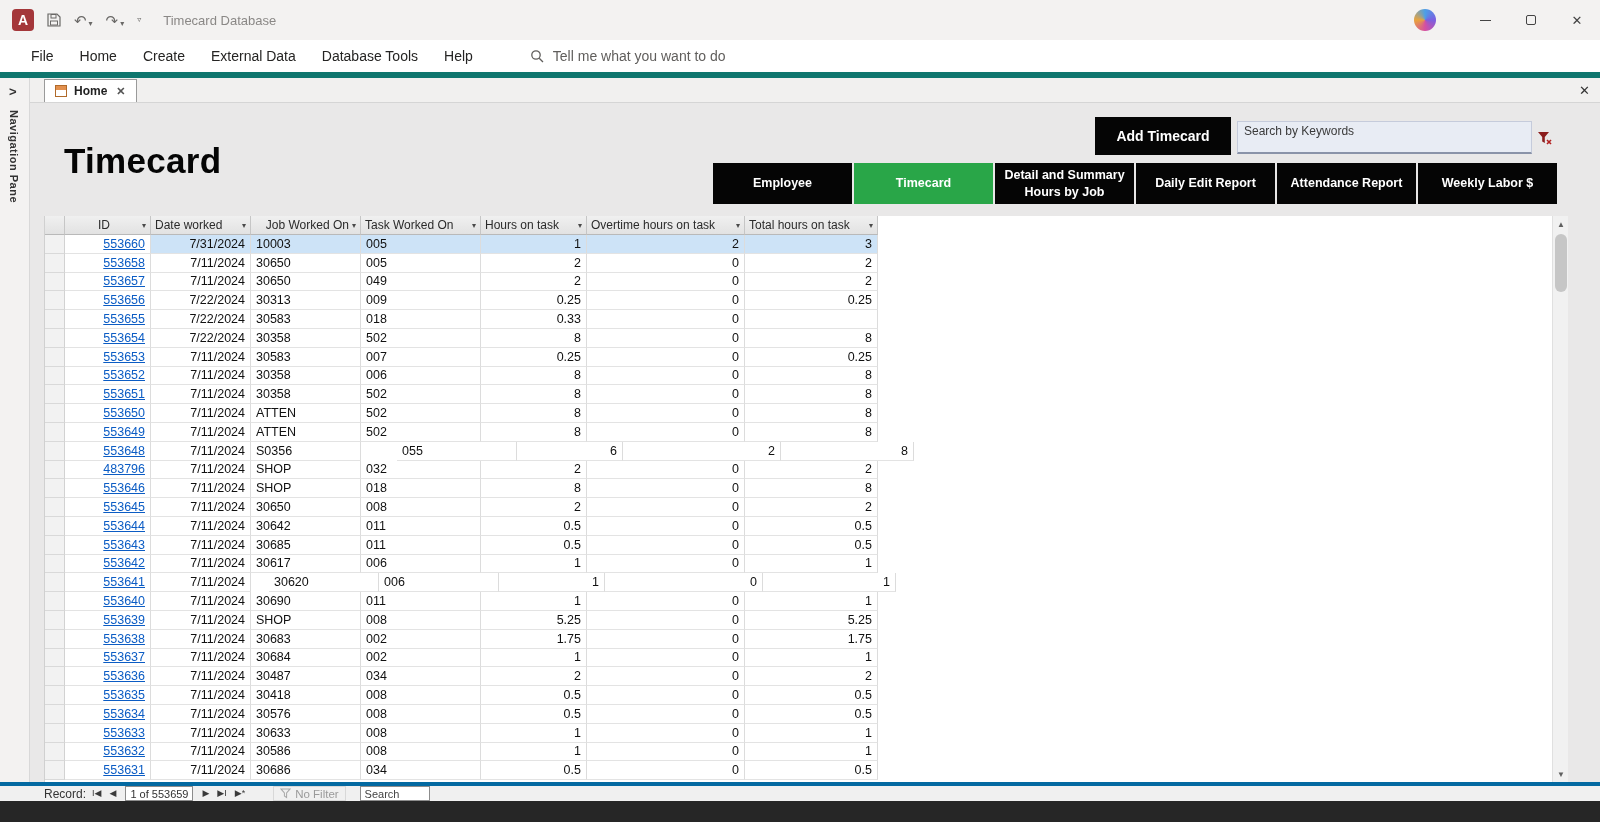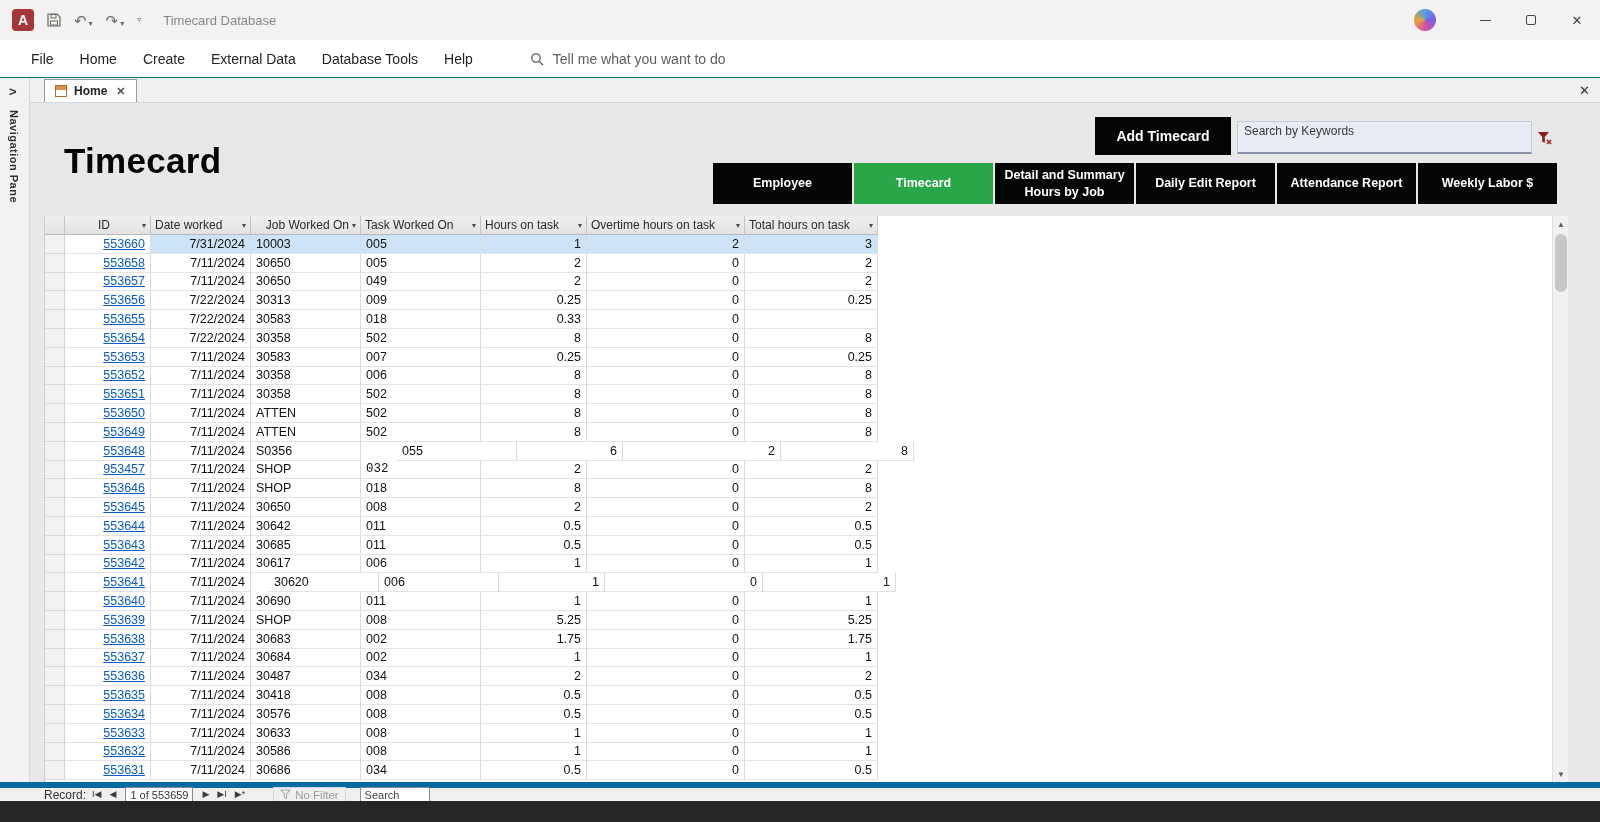--- a/index.html
+++ b/index.html
@@ -13,21 +13,21 @@
   .qat-icon{color:#6a6967;font-size:15px;display:flex;align-items:flex-end;gap:2px;line-height:1;}
   .qat-caret{font-size:8px;color:#6a6967;}
   .tb-title{margin-left:22px;font-size:13px;color:#8a8886;}
   .tb-right{margin-left:auto;display:flex;align-items:center;height:40px;}
   .copilot{width:22px;height:22px;border-radius:50%;background:conic-gradient(#4ba0e8,#7b5fe0,#d64fa0,#e8a33d,#4ba0e8);margin-right:26px;border:none;}
   .wbtn{width:46px;height:40px;display:flex;align-items:center;justify-content:center;color:#444;font-size:13px;}
   .min-glyph{display:inline-block;width:11px;height:1px;background:#444;}
   .max-glyph{display:inline-block;width:10px;height:10px;border:1px solid #444;border-radius:2px;}
 
   
-  .menubar{position:absolute;left:0;top:40px;width:1600px;height:38px;background:#ffffff;display:flex;align-items:center;border-bottom:1px solid #0f766e;}
+  .menubar{position:absolute;left:0;top:40px;width:1600px;height:38px;background:#ffffff;display:flex;align-items:center;border-bottom:6px solid #0f766e;}
   .menu-items{display:flex;align-items:center;padding-left:18px;}
   .menu-item{padding:0 13px;font-size:14px;color:#252423;cursor:default;white-space:nowrap;}
   .tellme{display:flex;align-items:center;margin-left:44px;color:#605e5c;font-size:14px;gap:9px;}
 
   
   .tabrow{position:absolute;left:30px;top:78px;width:1570px;height:25px;background:#f1f0ef;border-bottom:1px solid #d5d5d5;display:flex;align-items:flex-end;}
   .doc-tab{margin-left:14px;height:23px;background:#fff;border:1px solid #9a9a9a;border-bottom:none;display:flex;align-items:center;gap:7px;padding:0 10px;font-size:12px;font-weight:bold;color:#222;}
   .doc-tab-icon{width:12px;height:12px;border:1px solid #b06a2a;background:linear-gradient(#e2904e 0 4px,#fff 4px);position:relative;}
   .doc-tab-close{font-size:11px;color:#555;margin-left:2px;}
   .tabrow-close{margin-left:auto;margin-right:10px;align-self:center;font-size:13px;color:#333;}
@@ -66,21 +66,21 @@
   .idlink{color:#0b5cc4;text-decoration:underline;cursor:pointer;}
 
   
   .vscroll{position:absolute;left:1522px;top:113px;width:16px;height:566px;background:#f1f1f1;border-left:1px solid #e0e0e0;}
   .vs-up,.vs-down{position:absolute;left:0;width:16px;height:16px;display:flex;align-items:center;justify-content:center;font-size:8px;color:#606060;}
   .vs-up{top:0;}
   .vs-down{bottom:0;}
   .vs-thumb{position:absolute;left:2px;top:18px;width:12px;height:58px;background:#c6c6c6;border-radius:6px;}
 
   
-  .statusbar{position:absolute;left:0;top:782px;width:1600px;height:19px;background:#f0f0f0;border-top:6px solid #0369a1;display:flex;align-items:center;font-size:12px;color:#333;}
+  .statusbar{position:absolute;left:0;top:782px;width:1600px;height:19px;background:#f0f0f0;border-top:4px solid #0369a1;display:flex;align-items:center;font-size:12px;color:#333;}
   .sb-left{display:flex;align-items:center;margin-left:44px;gap:4px;}
   .rec-btn{font-size:9px;color:#3a3a3a;padding:0 2px;line-height:1;cursor:pointer;}
   .rec-box{width:68px;height:15px;background:#fff;border:1px solid #8c8c8c;font-size:11px;display:flex;align-items:center;padding-left:4px;margin:0 3px;}
   .nofilter{display:flex;align-items:center;gap:4px;color:#9a9a9a;margin-left:22px;border:1px solid #d8d8d8;padding:0 6px;height:15px;font-size:11.5px;}
   .sb-search{width:70px;height:15px;background:#fff;border:1px solid #8c8c8c;font-size:11px;padding:0 4px;margin-left:10px;font-family:inherit;color:#222;}
   .sb-search::placeholder{color:#444;opacity:1;}
 
   .bottom-strip{position:absolute;left:0;top:801px;width:1600px;height:21px;background:#262626;}
 </style>
 </head>
@@ -352,25 +352,25 @@
             <div class="cell c1 al-r" style="width: 100px;">7/11/2024</div>
             <div class="cell c2" style="width: 110px; text-align: right;">S0356</div>
             <div class="cell c3" style="width: 120px; margin-left: 36px;">055</div>
             <div class="cell c4 al-r" style="width: 106px;">6</div>
             <div class="cell c5 al-r" style="width: 158px;">2</div>
             <div class="cell c6 al-r" style="width: 133px;">8</div>
           </div>
           <div class="ds-row row">
             <div class="sel"></div>
             <div class="cell c0 al-r" style="width: 86px;">
-              <span class="idlink">953457</span>
+              <span class="idlink">483796</span>
             </div>
             <div class="cell c1 al-r" style="width: 100px;">7/11/2024</div>
             <div class="cell c2" style="width: 110px;">SHOP</div>
-            <div class="cell c3" style="width: 120px; font-family: Liberation Mono, monospace;">032</div>
+            <div class="cell c3" style="width: 120px;">032</div>
             <div class="cell c4 al-r" style="width: 106px;">2</div>
             <div class="cell c5 al-r" style="width: 158px;">0</div>
             <div class="cell c6 al-r" style="width: 133px;">2</div>
           </div>
           <div class="ds-row row">
             <div class="sel"></div>
             <div class="cell c0 al-r" style="width: 86px;">
               <span class="idlink">553646</span>
             </div>
             <div class="cell c1 al-r" style="width: 100px;">7/11/2024</div>

